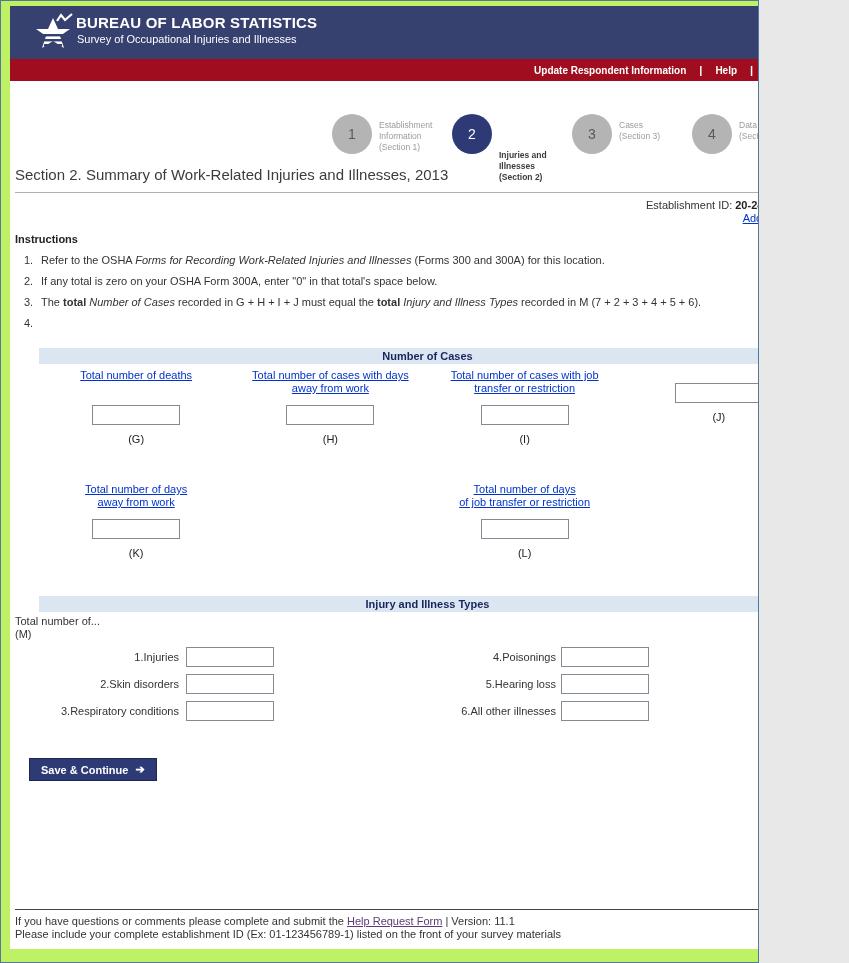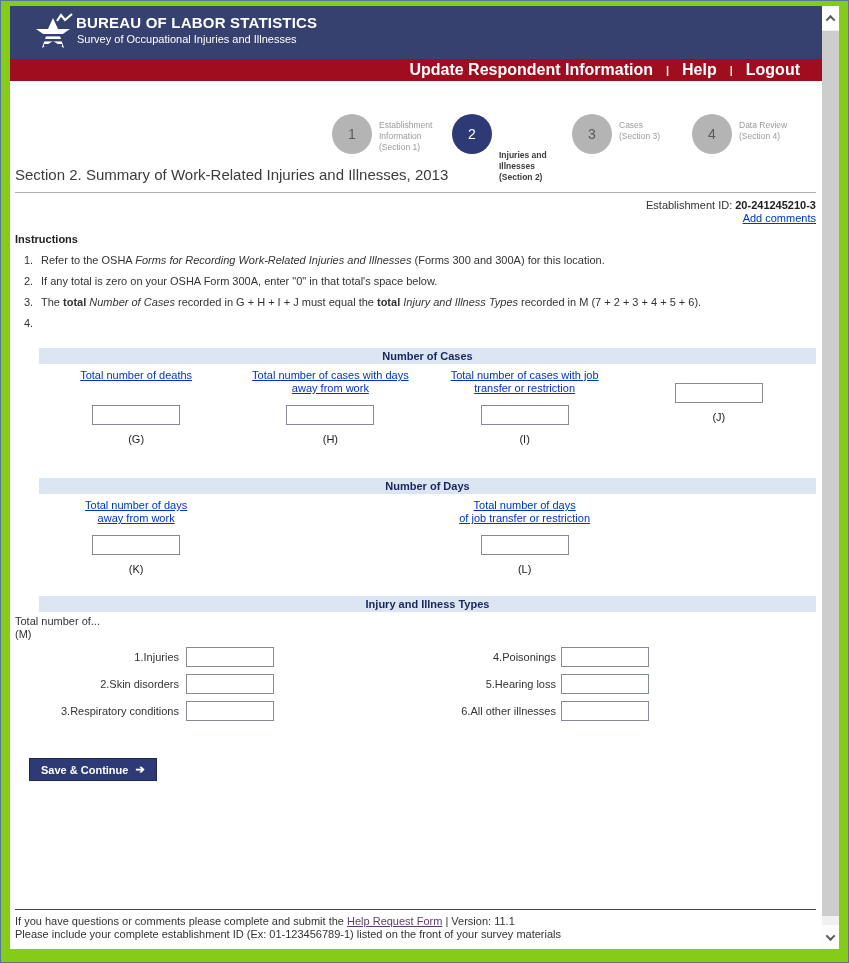--- a/index.html
+++ b/index.html
@@ -1,32 +1,32 @@
 <!DOCTYPE html>
 <html><head>
 <meta charset="utf-8">
 <style>
   * { margin:0; padding:0; box-sizing:border-box; }
   body { font-family:"Liberation Sans","DejaVu Sans",sans-serif; background:#e8e8e8; }
   .window{
-    position:relative; width:849px; height:963px;
-    background:#84cc16; border:1px solid #56779c; overflow:hidden;
+    position:relative; width:759px; height:963px;
+    background:#bef264; border:1px solid #56779c; overflow:hidden;
   }
   .page{
     position:absolute; left:9px; top:5px; width:812px; height:943px;
     background:#ffffff; overflow:hidden; font-size:11px; color:#333;
   }
   
   .masthead{ position:absolute; left:0; top:0; width:100%; height:53px; background:#364170; }
   .logo{ position:absolute; left:21px; top:6px; width:44px; height:42px; }
   .mast-title{ position:absolute; left:66px; top:8px; color:#fff; font-size:15px; font-weight:bold; letter-spacing:.2px; }
   .mast-sub{ position:absolute; left:67px; top:27px; color:#fff; font-size:11px; }
   .redbar{ position:absolute; left:0; top:53px; width:100%; height:22px; background:#a00d1e;
            display:flex; align-items:center; justify-content:flex-end; padding-right:22px; gap:13px; }
-  .redbar a{ color:#fff; font-size:16px; font-weight:bold; text-decoration:none; cursor:pointer; }
+  .redbar a{ color:#fff; font-size:10px; font-weight:bold; text-decoration:none; cursor:pointer; }
   .redbar .pipe{ color:#fff; font-weight:bold; }
   
   .steps{ position:absolute; left:322px; top:108px; display:flex; }
   .step{ display:flex; align-items:flex-start; width:120px; }
   .step-circle{ width:40px; height:40px; border-radius:50%; background:#b4b4b4; color:#595959;
                 display:flex; align-items:center; justify-content:center; font-size:14px; flex:0 0 40px; }
   .step.active .step-circle{ background:#2e3a75; color:#fff; }
   .step-label{ margin-left:7px; margin-top:6px; font-size:8.5px; line-height:1.3; color:#9b9b9b; white-space:pre-line; }
   .step.active .step-label{ color:#3c3c3c; font-weight:bold;margin-top:36px; }
   
@@ -180,21 +180,20 @@
         <div class="col">
           <div class="dropwrap">
             <input class="box" type="text" value="" style="">
             <div class="letter">(J)</div>
           </div>
         </div>
       </div>
     </div>
 
     <div class="fsection" style="top:472px;">
-      <div class="bar">Number of Days</div>
       <div class="cols">
         <div class="col">
           <a class="lnk lbl days-lblarea">Total number of days
 away from work</a>
           <input class="box" type="text" value="" style="">
           <div class="letter">(K)</div>
         </div>
         <div class="col"></div>
         <div class="col">
           <a class="lnk lbl days-lblarea">Total number of days

